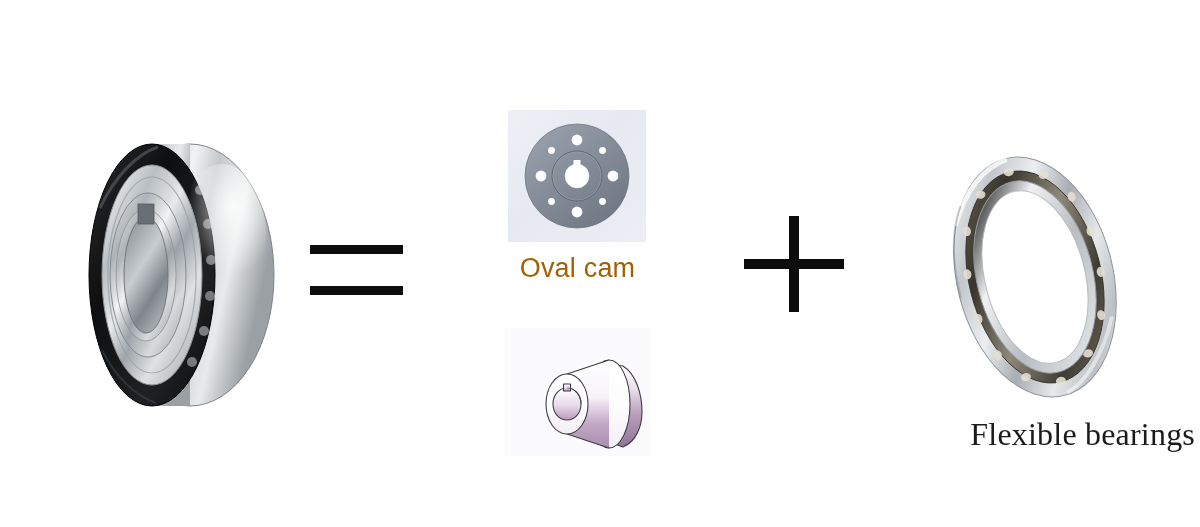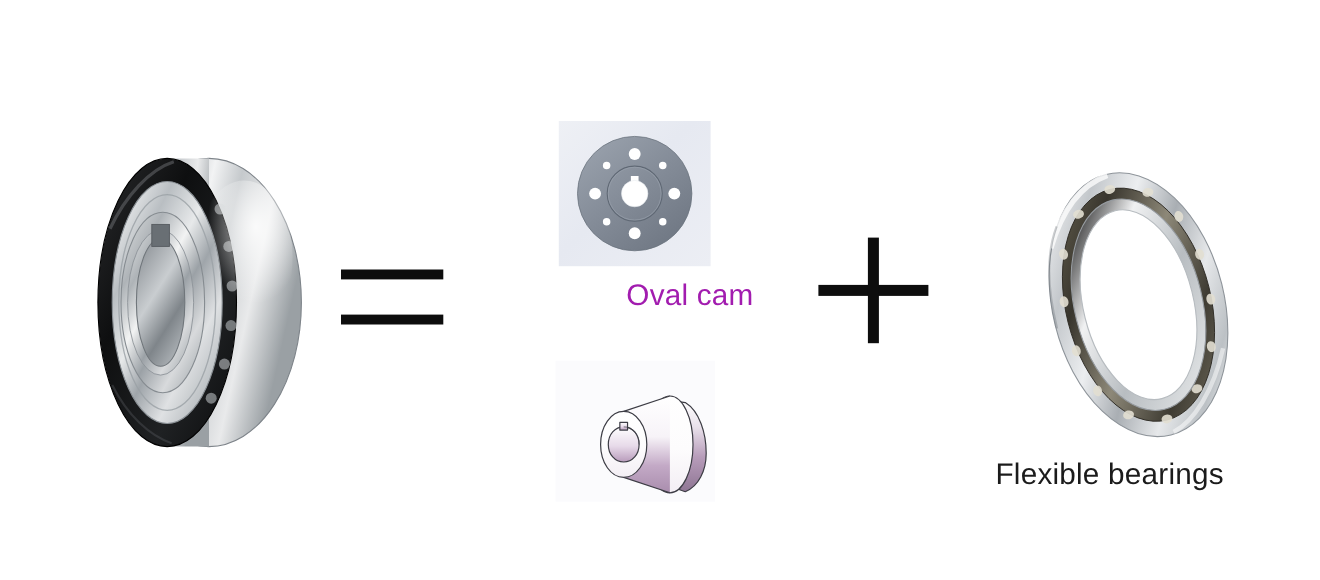--- a/index.html
+++ b/index.html
@@ -61,23 +61,23 @@
     width: 138px;
     height: 132px;
     background: linear-gradient(135deg,#eef0f5 0%,#e6e9f1 45%,#eceef4 100%);
   }
   #oval-cam-thumb svg { display: block; width: 100%; height: 100%; }
 
   #oval-cam-label {
     left: 470px;
     top: 253px;
     width: 215px;
-    text-align: right;
+    text-align: center;
     font-size: 27px;
-    color: #a21caf;
+    color: #a16207;
     letter-spacing: 0.2px;
     white-space: nowrap;
   }
 
   #cam-hub-thumb {
     left: 505px;
     top: 328px;
     width: 145px;
     height: 128px;
     background: #fbfbfd;
@@ -114,25 +114,26 @@
     top: 148px;
     width: 190px;
     height: 258px;
   }
   #flexible-bearing svg { display: block; width: 100%; height: 100%; }
 
   #flexible-bearing-label {
     left: 905px;
     top: 416px;
     width: 290px;
-    text-align: left;
-    font-size: 27px;
+    text-align: right;
+    font-size: 32px;
     color: #1b1b1b;
     letter-spacing: 0.2px;
     white-space: nowrap;
+    font-family: Liberation Serif, serif;
   }
 </style>
 </head>
 <body>
 
 <div id="stage">
 
   <div class="abs" id="wave-generator">
     <svg viewBox="0 0 236 274" xmlns="http://www.w3.org/2000/svg" aria-hidden="true">
       <defs>

